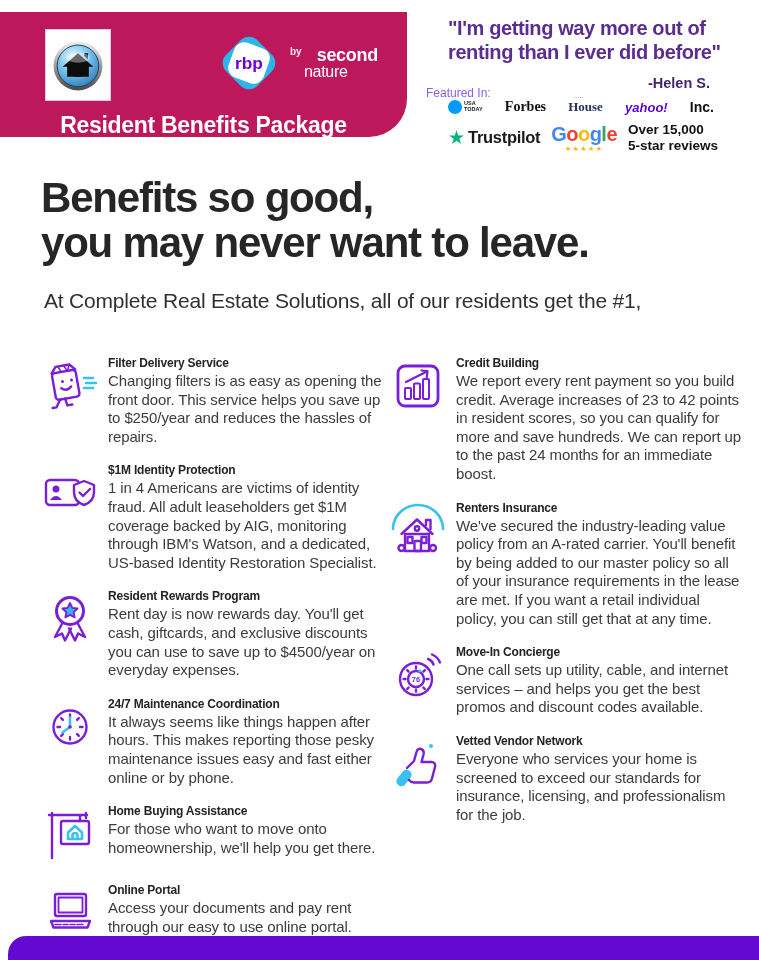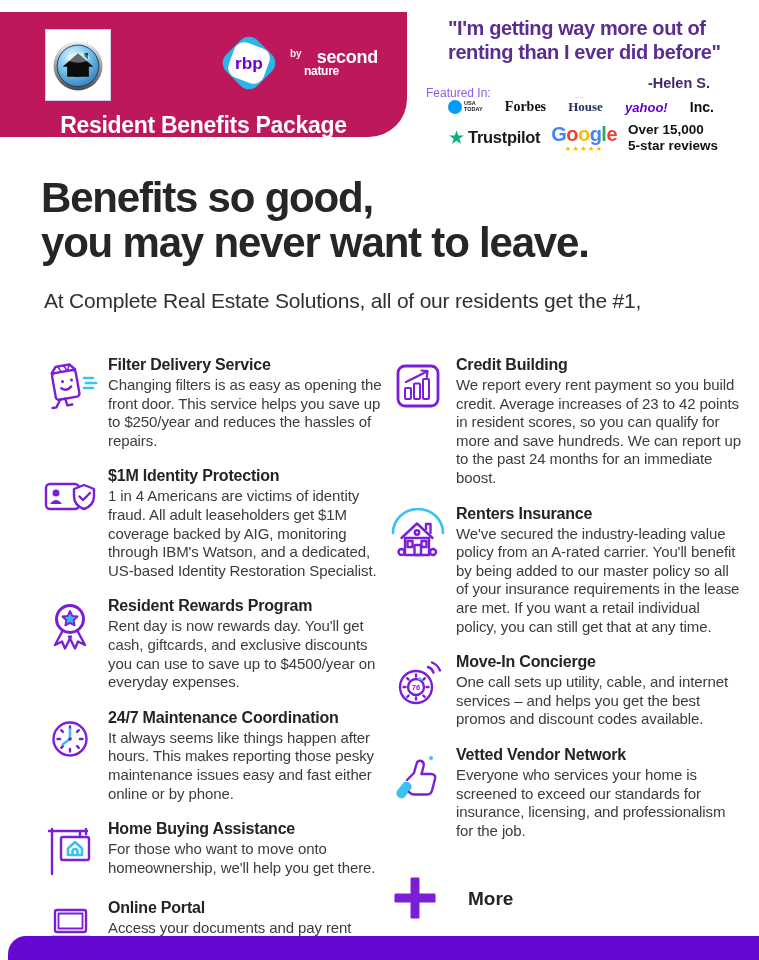--- a/index.html
+++ b/index.html
@@ -15,21 +15,21 @@
   }
   .logo-box {
     position:absolute; left:45px; top:17px; width:66px; height:72px;
     background:#ffffff; border:1px solid #d8c7ee; display:flex; align-items:center; justify-content:center;
   }
   .rbp-wrap { position:absolute; left:212px; top:14px; display:flex; align-items:center; }
   .rbp-badge { width:74px; height:74px; }
   .brand { margin-left:4px; color:#ffffff; line-height:0.95; }
   .brand .by { font-size:10px; font-weight:700; vertical-align:top; margin-right:15px; opacity:.9; }
   .brand .b1 { font-size:18px; font-weight:800; letter-spacing:-0.3px; }
-  .brand .b2 { font-size:12px; font-weight:700; letter-spacing:-0.3px; padding-left:14px; }
+  .brand .b2 { font-size:16px; font-weight:400; letter-spacing:-0.3px; padding-left:14px; }
   .header-title {
     position:absolute; left:0; right:0; top:100px; text-align:center;
     color:#ffffff; font-size:23px; font-weight:800; letter-spacing:-0.3px;
   }
   
   .quote { position:absolute; left:448px; top:16px; width:280px; color:#5C2D91;
     font-size:20px; font-weight:800; letter-spacing:-0.4px; line-height:1.22; }
   .quote-attr { position:absolute; left:448px; top:75px; width:262px; text-align:right;
     color:#45256E; font-size:14.5px; font-weight:800; }
   .featured-label { position:absolute; left:426px; top:86px; font-size:12px; color:#8b5cf6; }
@@ -61,21 +61,21 @@
     font-size:21px; font-weight:500; letter-spacing:-0.2px; line-height:1.3; }
   
   .columns { position:absolute; left:42px; top:356px; width:700px; display:flex; gap:8px; }
   .col { display:flex; flex-direction:column; }
   .col.left { width:340px; }
   .col.right { width:352px; }
   .item { display:flex; margin-bottom:17px; }
   .item-icon { flex:0 0 66px; padding-top:2px; }
   .item-icon svg { width:56px; height:56px; }
   .item-text { flex:1; }
-  .item-title { font-size:16px; font-weight:800; color:#242424; letter-spacing:-0.2px; margin-bottom:2px; }
+  .item-title { font-size:12px; font-weight:800; color:#242424; letter-spacing:-0.2px; margin-bottom:2px; }
   .item-body { font-size:15px; color:#3C3C3C; line-height:1.24; letter-spacing:-0.1px; }
   .more-row { display:flex; align-items:center; margin-top:14px; }
   .more-row .item-icon svg { width:50px; height:50px; }
   .more-label { font-size:19px; font-weight:800; color:#242424; margin-left:12px; }
   
   .footer-bar { position:absolute; left:8px; right:0; bottom:0; height:24px;
     background:#6309D2; border-radius:18px 0 0 0; }
   svg .pstroke { stroke:#7A1ED8; fill:none; stroke-width:2.4; stroke-linecap:round; stroke-linejoin:round; }
   svg .cstroke { stroke:#3BC1EE; fill:none; stroke-width:2.6; stroke-linecap:round; stroke-linejoin:round; }
 </style>
@@ -361,29 +361,18 @@
             </g>
             <circle cx="41" cy="10" r="2" fill="#3BC1EE"></circle>
           </svg>
         </div>
         <div class="item-text">
           <div class="item-title">Vetted Vendor Network</div>
           <div class="item-body">Everyone who services your home is screened to exceed our standards for insurance, licensing, and professionalism for the job.</div>
         </div>
       </div>
 
-      <div class="more-row">
-        <div class="item-icon">
-          <svg viewBox="0 0 56 56">
-            <g fill="#7A1ED8">
-              <rect x="23" y="5" width="10" height="46" rx="1.5"></rect>
-              <rect x="5" y="23" width="46" height="10" rx="1.5"></rect>
-            </g>
-          </svg>
-        </div>
-        <div class="more-label">More</div>
-      </div>
 
     </div>
   </div>
 
   <div class="footer-bar"></div>
 </div>
 
 </body></html>

